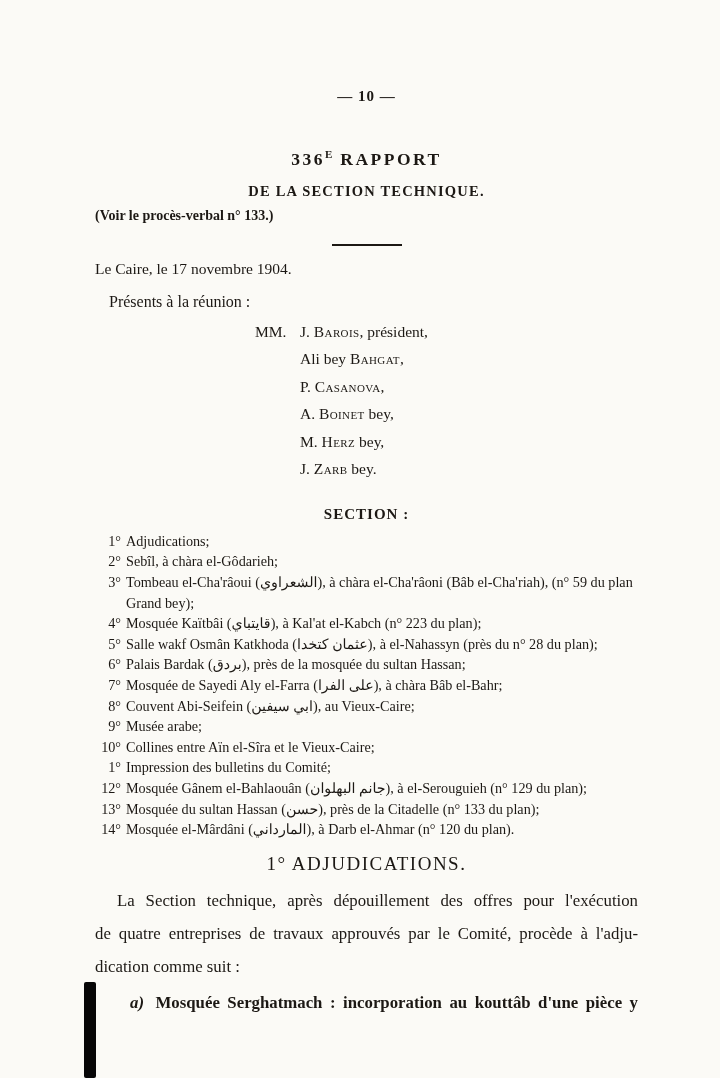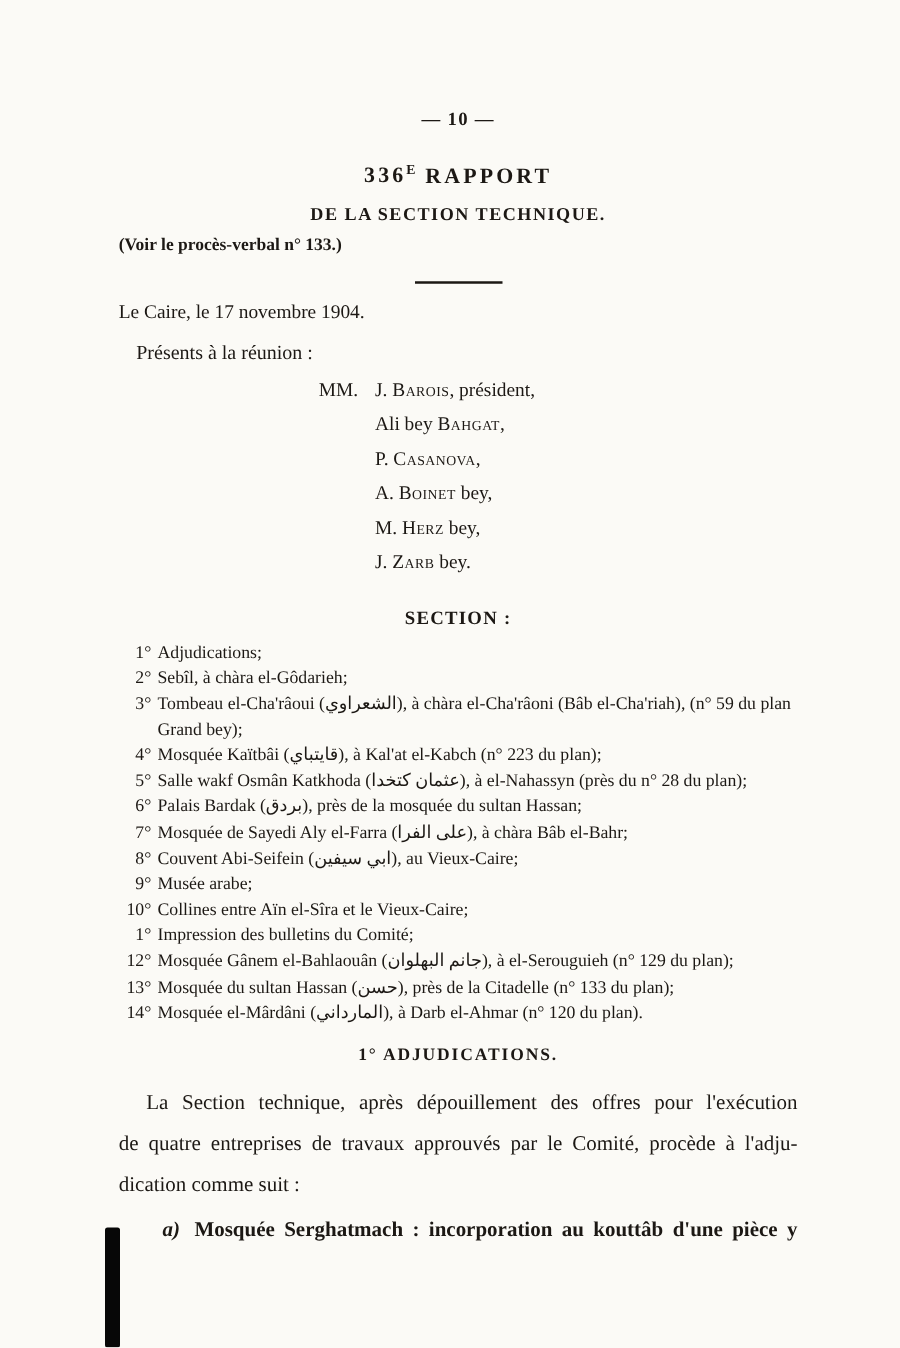--- a/index.html
+++ b/index.html
@@ -19,21 +19,21 @@
     overflow: hidden;
   }
   .pagenum {
     text-align: center;
     font-weight: bold;
     font-size: 15px;
     letter-spacing: 1px;
     line-height: 17px;
   }
   .title {
-    margin: 20px 0 0;
+    margin: 38px 0 0;
     text-align: center;
     font-size: 17.5px;
     font-weight: bold;
     letter-spacing: 2.5px;
     line-height: 22px;
   }
   .title sup { font-size: 11px; letter-spacing: 0; }
   .title-word { margin-left: 0.45em; }
   .subtitle {
     margin-top: 12px;
@@ -86,22 +86,22 @@
     flex: none;
     width: 26px;
     text-align: right;
     margin-right: 5px;
     line-height: 20.6px;
   }
   .som-text { flex: 1; line-height: 20.6px; }
   .section-heading {
     margin-top: 16px;
     text-align: center;
-    font-weight: bold;
-    font-size: 14px;
+    font-weight: normal;
+    font-size: 19px;
     letter-spacing: 1.5px;
     line-height: 16px;
   }
   .para { margin-top: 12px; font-size: 16.8px; }
   .para-line { line-height: 33px; }
   .indent { padding-left: 22px; }
   .just { text-align: justify; text-align-last: justify; }
   .item-a {
     margin-top: 5px;
     padding-left: 35px;

